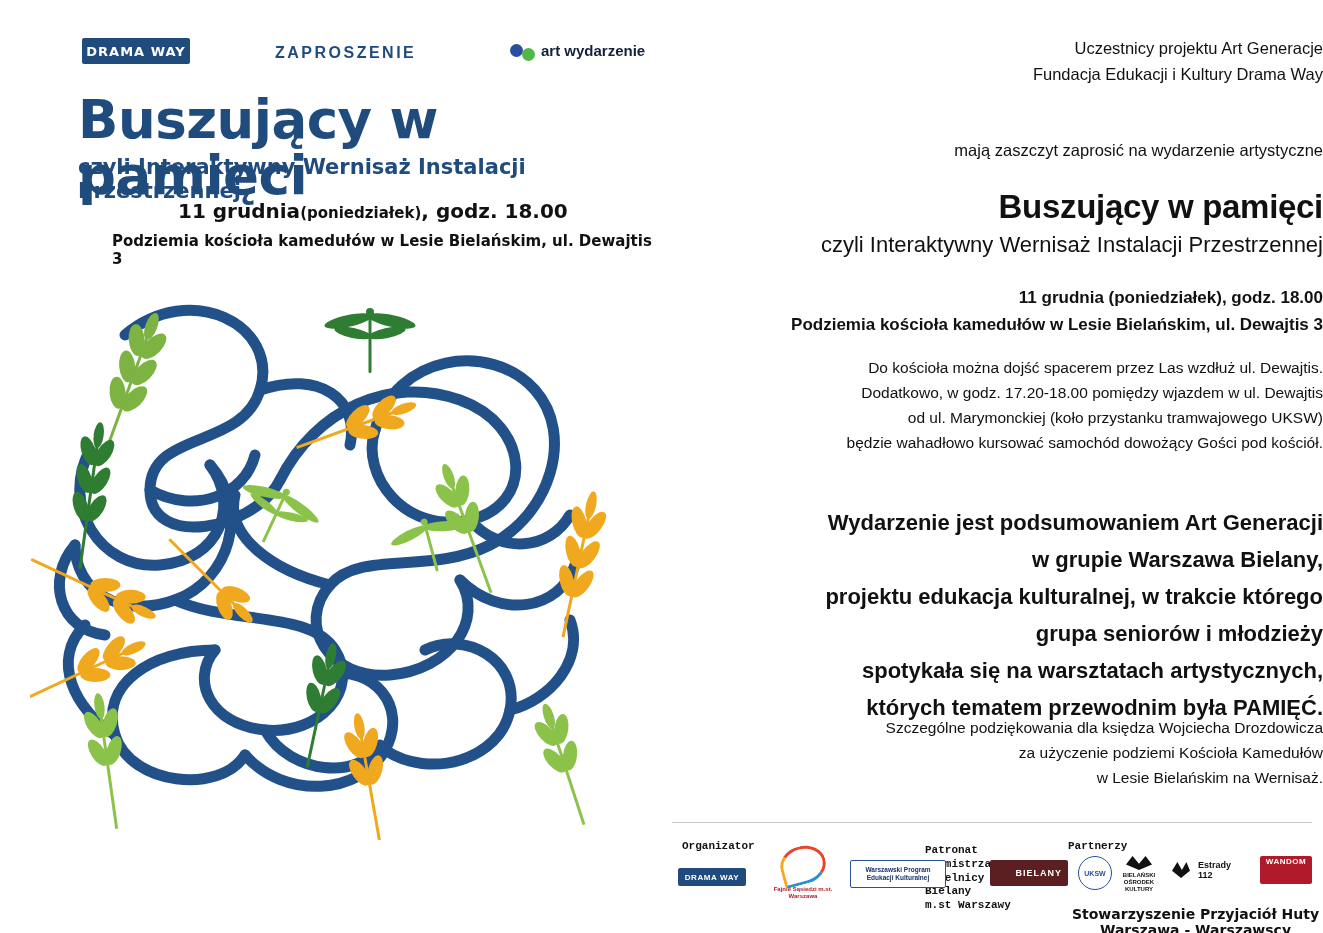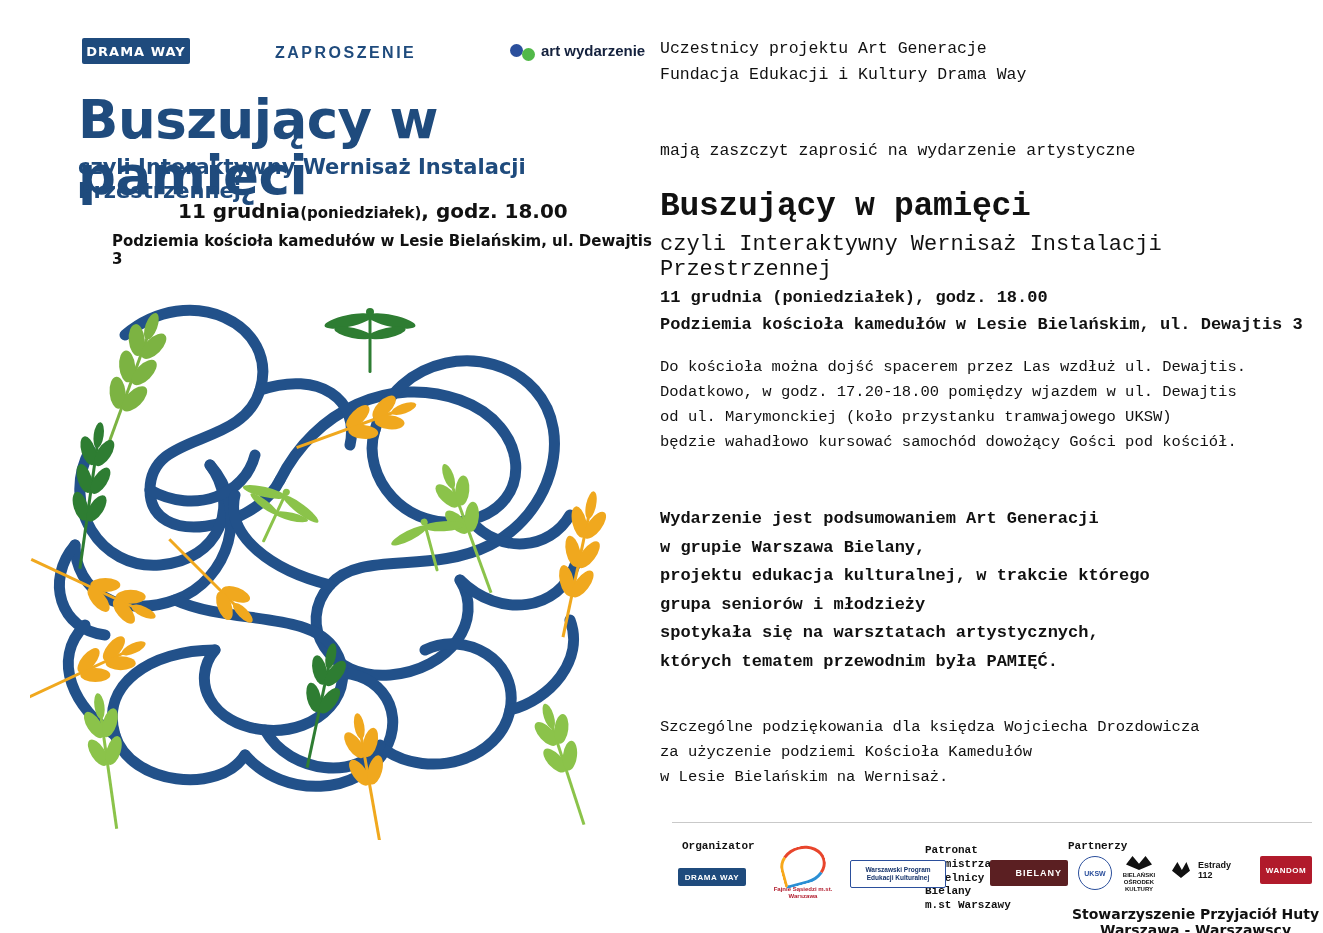--- a/index.html
+++ b/index.html
@@ -146,22 +146,22 @@
   .right-panel {
     position: absolute;
     left: 660px;
     top: 0;
     width: 663px;
     height: 933px;
   }
   .r-block {
     position: absolute;
     width: 663px;
-    text-align: left;
-    font-family: Liberation Mono, monospace;
+    text-align: right;
+    font-family: Liberation Sans, sans-serif;
   }
   .r-intro {
     top: 36px;
     font-size: 16.5px;
     line-height: 1.55;
     color: #111;
   }
   .r-invite {
     top: 141px;
     font-size: 16.5px;
@@ -187,21 +187,21 @@
     line-height: 1.6;
   }
   .r-directions {
     top: 355px;
     font-size: 15.5px;
     line-height: 1.62;
     color: #111;
   }
   .r-about {
     top: 505px;
-    font-size: 17px;
+    font-size: 22px;
     font-weight: bold;
     line-height: 1.68;
     color: #111;
   }
   .r-thanks {
     top: 715px;
     font-size: 15.5px;
     line-height: 1.62;
     color: #111;
   }
@@ -331,21 +331,21 @@
   }
   .f-wandom {
     left: 600px; top: 28px;
     width: 52px; height: 28px;
     background: #b11a2b;
     color: #ffffff;
     font-size: 8px;
     font-weight: bold;
     letter-spacing: .5px;
     display: flex; align-items: flex-end; justify-content: center;
-    padding-bottom: 9px;
+    padding-bottom: 18px;
     box-sizing: border-box;
   }
   .f-note {
     position: absolute;
     left: 408px;
     top: 78px;
     font-size: 14px;
     font-weight: bold;
     color: #111;
     font-family: "DejaVu Sans", sans-serif;

